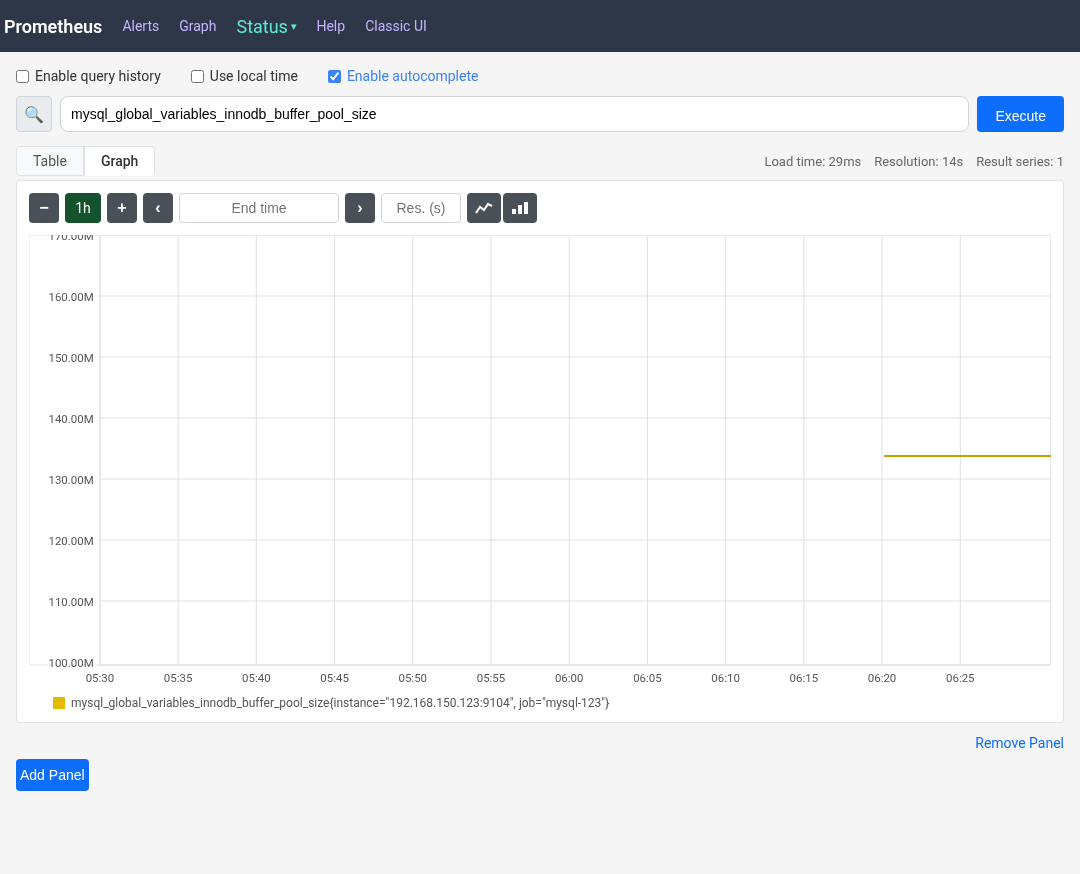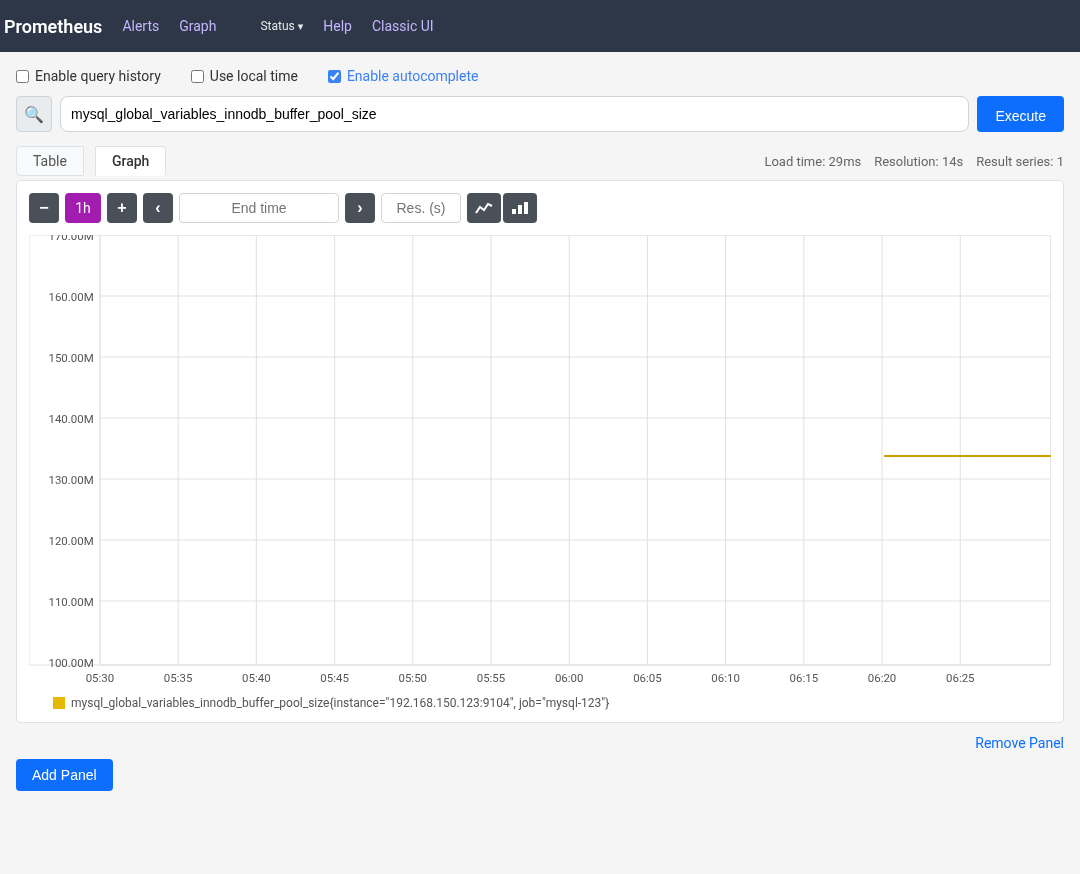--- a/index.html
+++ b/index.html
@@ -20,27 +20,26 @@
       font-weight: 600;
       text-decoration: none;
     }
     .navbar-link {
       color: #c4b5fd;
       text-decoration: none;
       font-size: 14px;
       cursor: pointer;
     }
     .navbar-dropdown {
-      color: #e5e5e5;
-      font-size: 12px;
+      color: #5eead4;
+      font-size: 18px;
       cursor: pointer;
       display: flex;
       align-items: center;
       gap: 3px;
-      margin-left: 24px;
     }
     .navbar-dropdown::after {
       content: "▾";
       font-size: 11px;
     }
 
     
     .main-content {
       padding: 16px;
       max-width: 1080px;
@@ -110,21 +109,21 @@
 
     
     .meta-row {
       display: flex;
       align-items: center;
       justify-content: space-between;
       margin-bottom: 4px;
     }
     .tabs {
       display: flex;
-      gap: 11px;
+      gap: 0;
     }
     .tab {
       padding: 6px 16px;
       border: 1px solid #dee2e6;
       background: #fff;
       cursor: pointer;
       font-size: 14px;
       color: #555;
     }
     .tab:first-child { border-radius: 4px 0 0 4px; }
@@ -166,21 +165,21 @@
       width: 30px;
       height: 30px;
       display: flex;
       align-items: center;
       justify-content: center;
       cursor: pointer;
       font-size: 16px;
       font-weight: bold;
     }
     .duration-display {
-      background: #a21caf;
+      background: #14532d;
       color: #fff;
       border: none;
       border-radius: 4px;
       padding: 0 10px;
       height: 30px;
       display: flex;
       align-items: center;
       font-size: 14px;
       min-width: 36px;
       justify-content: center;
@@ -257,21 +256,21 @@
       color: #0d6efd;
       cursor: pointer;
       font-size: 14px;
       text-decoration: none;
     }
     .add-panel-btn {
       background: #0d6efd;
       color: #fff;
       border: none;
       border-radius: 4px;
-      padding: 8px 16px;
+      padding: 8px 4px;
       font-size: 14px;
       cursor: pointer;
     }
   </style>
 </head>
 <body>
 
 <nav class="navbar">
   <a class="navbar-brand">Prometheus</a>
   <a class="navbar-link">Alerts</a>

